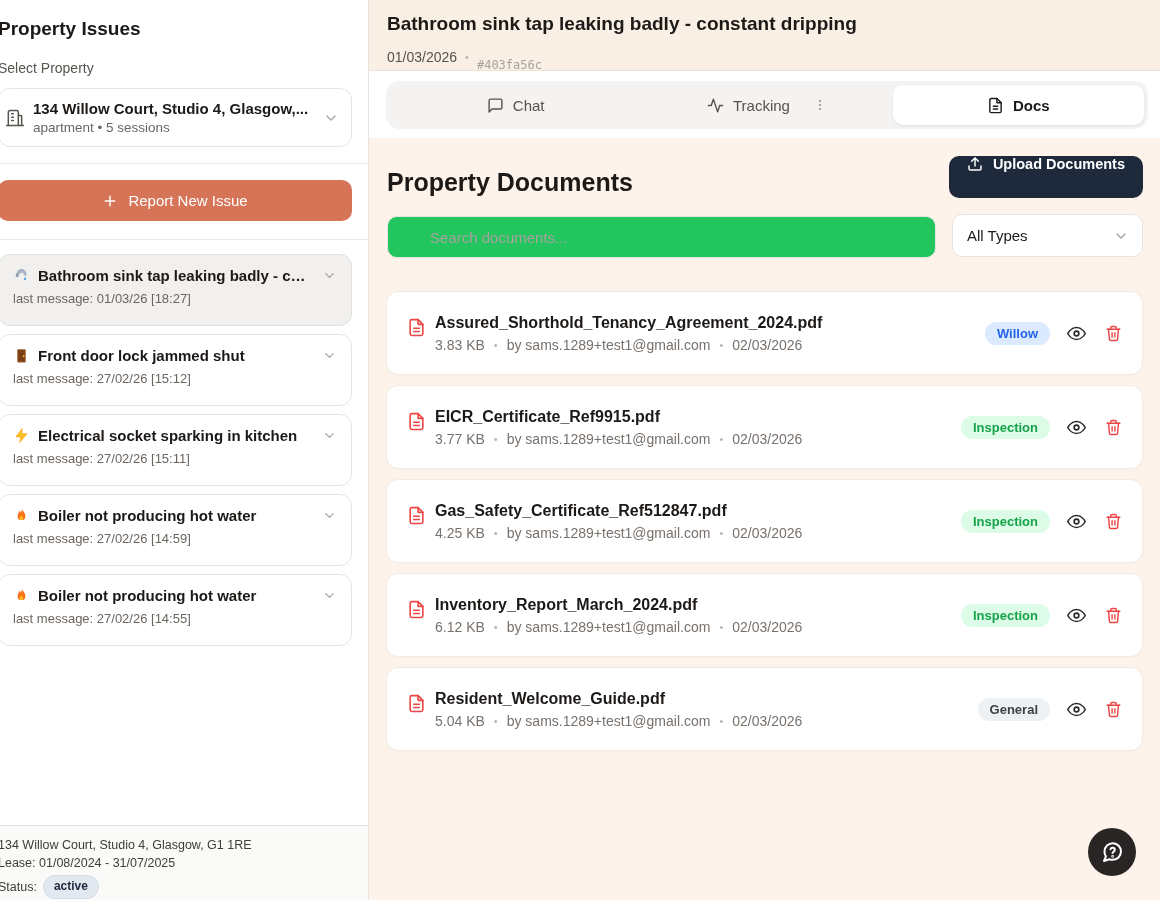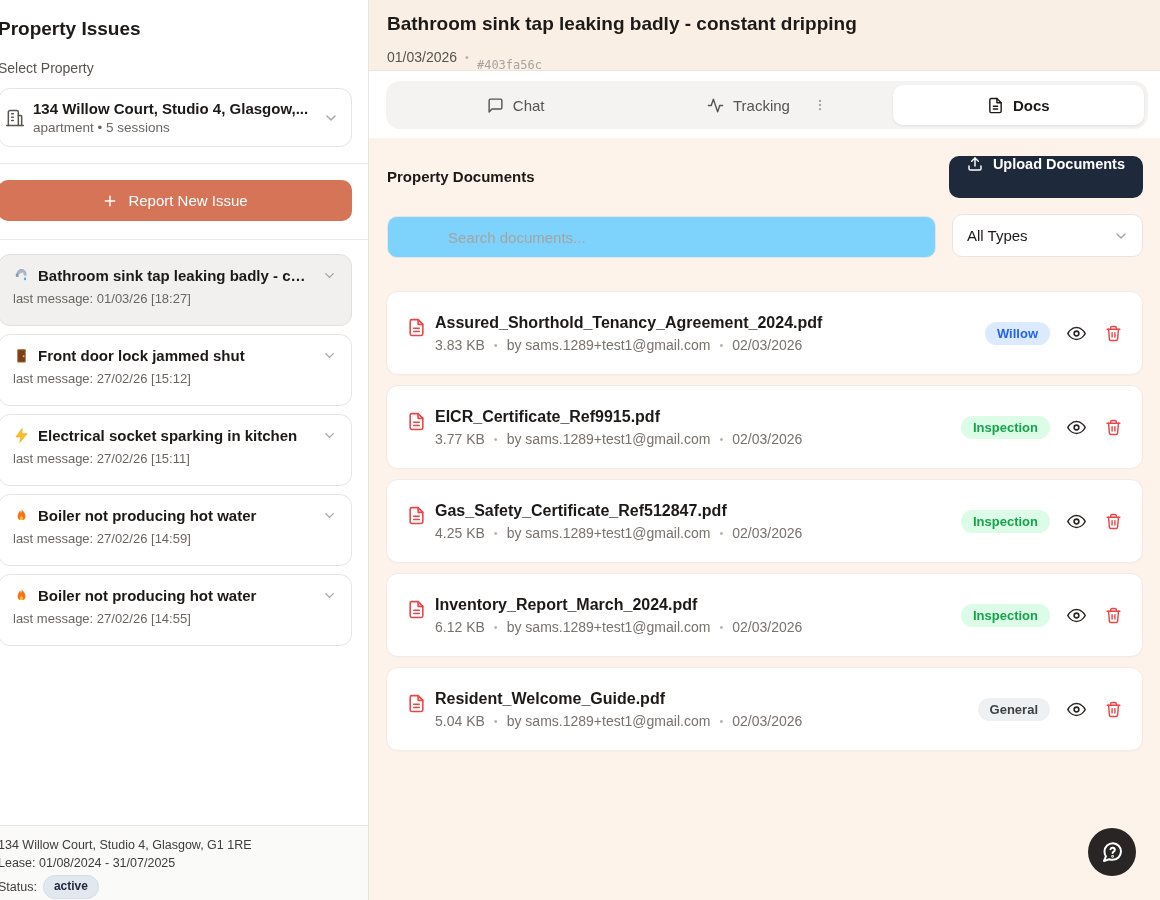--- a/index.html
+++ b/index.html
@@ -42,24 +42,24 @@
   .dot { color:#b8b2ac; font-size:11px; }
   .m-ref { font-family:"DejaVu Sans Mono", monospace; font-size:12px; color:#a8a29e;margin-top:16px; }
   .tabbar-band { position:absolute; left:0; top:71px; right:0; height:67px; background:#fff; }
   .tabbar { position:absolute; left:17px; right:12px; top:10px; height:48px; background:#f4f3f1; border-radius:14px; display:flex; padding:4px; }
   .tab { flex:1; display:flex; align-items:center; justify-content:center; gap:9px; font-size:15px; font-weight:500; color:#57534e; border-radius:10px; cursor:pointer; position:relative; }
   .tab.active { background:#fff; color:#1c1917; font-weight:600; box-shadow:0 1px 3px rgba(0,0,0,0.08); }
   .tab-ic { width:17px; height:17px; display:flex; }
   .tab-more { width:14px; height:14px; color:#a8a29e; margin-left:14px; display:flex; cursor:pointer; }
 
   .docs-pane { position:absolute; left:0; top:138px; right:0; bottom:0; }
-  .docs-head { position:absolute; left:18px; top:30px; font-size:15px; font-weight:700; color:#1c1917; }
+  .docs-head { position:absolute; left:18px; top:30px; font-size:25px; font-weight:700; color:#1c1917; }
   .upload-btn { position:absolute; right:17px; top:18px; height:42px; background:#1e293b; color:#fff; border:none; border-radius:10px; font-size:14.5px; font-weight:600; font-family:inherit; display:flex; gap:10px; padding:0 18px; cursor:pointer; }
   .upload-ic { width:16px; height:16px; display:flex; }
-  .search-input { position:absolute; left:18px; top:78px; width:549px; height:42px; border:1px solid #e7e5e4; border-radius:10px; background:#7dd3fc; font-size:15px; font-family:inherit; color:#1c1917; padding:0 14px 0 60px; outline:none; }
+  .search-input { position:absolute; left:18px; top:78px; width:549px; height:42px; border:1px solid #e7e5e4; border-radius:10px; background:#22c55e; font-size:15px; font-family:inherit; color:#1c1917; padding:0 14px 0 42px; outline:none; }
   .search-input::placeholder { color:#a8a29e; }
   .filter-select { position:absolute; left:583px; top:76px; width:191px; height:43px; border:1px solid #e7e5e4; border-radius:10px; background:#fff; display:flex; align-items:center; justify-content:space-between; padding:0 13px 0 14px; font-size:15px; color:#1c1917; cursor:pointer; }
   .doc-list { position:absolute; left:17px; right:17px; top:153px; display:flex; flex-direction:column; gap:10px; }
   .doc-row { background:#fff; border:1px solid #f0ebe4; border-radius:12px; height:84px; display:flex; align-items:center; padding:0 20px; box-shadow:0 1px 2px rgba(0,0,0,0.02); }
   .pdf-ic { width:19px; height:19px; color:#ef4444; flex:0 0 auto; display:flex; align-self:flex-start; margin-top:26px; }
   .doc-info { flex:1; min-width:0; margin-left:9px; }
   .doc-name { font-size:16px; font-weight:600; color:#1c1917; white-space:nowrap; overflow:hidden; text-overflow:ellipsis; }
   .doc-meta { margin-top:5px; font-size:14px; color:#78716c; display:flex; align-items:center; gap:9px; }
   .badge { font-size:13px; font-weight:600; padding:4px 12px; border-radius:999px; white-space:nowrap; }
   .icon-btn { background:none; border:none; cursor:pointer; padding:0; display:flex; align-items:center; }

